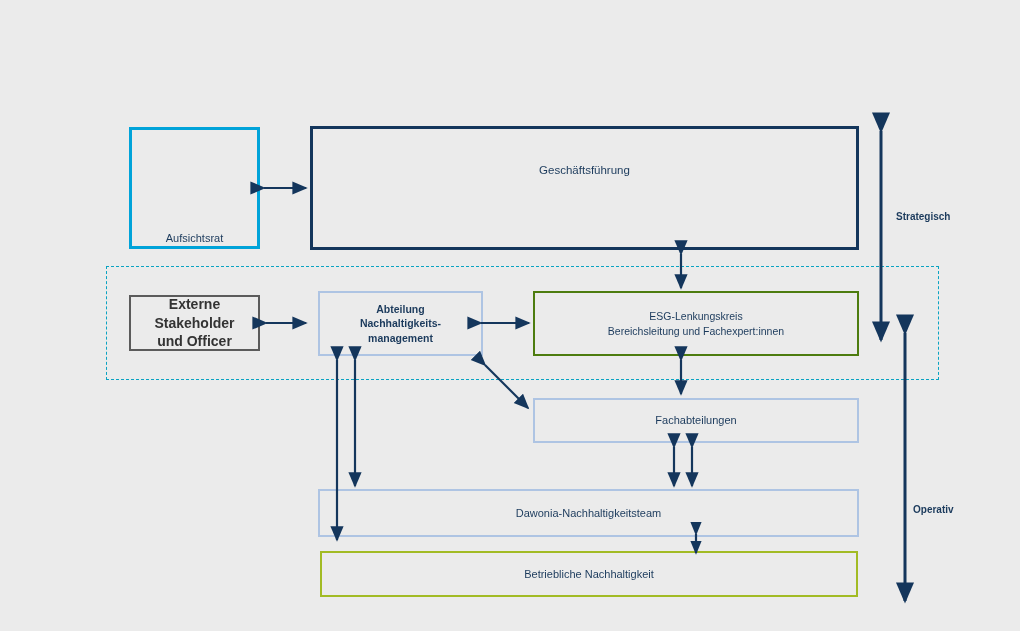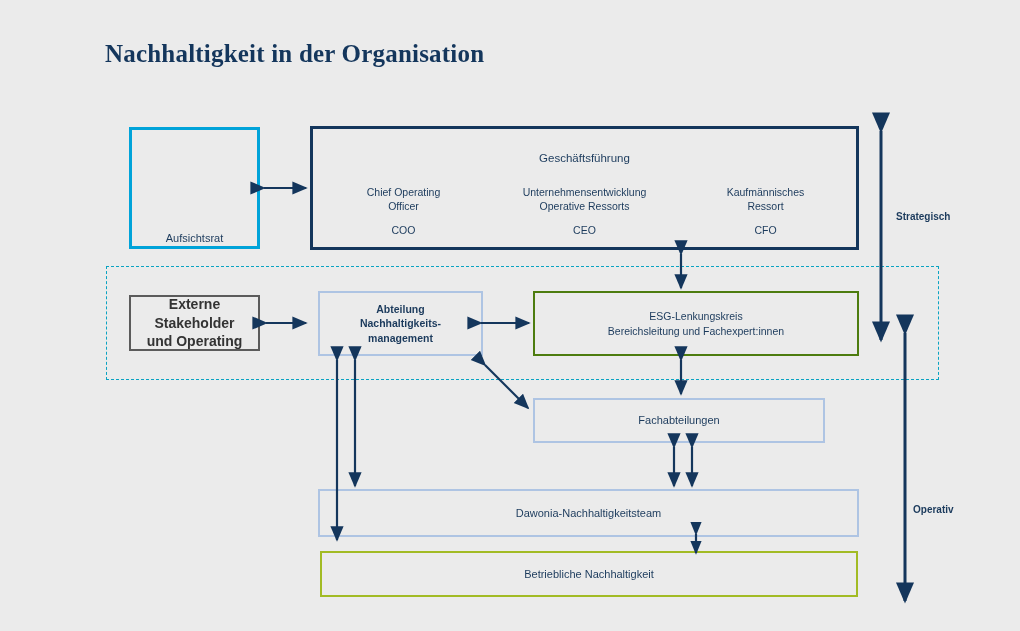--- a/index.html
+++ b/index.html
@@ -49,21 +49,21 @@
     border: 3px solid #00a3d9;
     font-size: 11px;
     justify-content: flex-end;
   }
 
   #geschaeftsfuehrung {
     left: 310px; top: 126px; width: 549px; height: 124px;
     border: 3px solid #14365c;
     align-items: stretch;
     justify-content: flex-start;
-    padding-top: 22px;
+    padding-top: 34px;
   }
   #geschaeftsfuehrung .gf-title {
     font-size: 11.5px;
     margin-bottom: 18px;
     text-align: center;
   }
   .gf-cols {
     display: flex;
     flex-direction: row;
     justify-content: space-around;
@@ -108,21 +108,21 @@
   }
 
   #esg {
     left: 533px; top: 291px; width: 326px; height: 65px;
     border: 2px solid #4d7c0f;
     font-size: 10.5px;
   }
   #esg .l1 { font-weight: normal; }
 
   #fach {
-    left: 533px; top: 398px; width: 292px; height: 45px;
+    left: 533px; top: 398px; width: 326px; height: 45px;
     border: 2px solid #aec4e3;
     font-size: 11px;
   }
 
   #dawonia {
     left: 318px; top: 489px; width: 541px; height: 48px;
     border: 2px solid #aec4e3;
     font-size: 11px;
   }
 
@@ -148,52 +148,34 @@
     width: 1020px;
     height: 631px;
     pointer-events: none;
   }
 </style>
 </head>
 <body>
 
 <div id="root">
 
-  <div class="title">Nachhaltigkeit in der Organisation</div>
 
   <div id="strategic-band"></div>
 
   <div class="box" id="aufsichtsrat">
     <div>Aufsichtsrat</div>
   </div>
 
   <div class="box" id="geschaeftsfuehrung">
     <div class="gf-title">Geschäftsführung</div>
-    <div class="gf-cols">
-      <div class="gf-col">
-        <div class="role">Chief Operating</div>
-        <div class="role">Officer</div>
-        <div class="abbr">COO</div>
-      </div>
-      <div class="gf-col">
-        <div class="role">Unternehmensentwicklung</div>
-        <div class="role">Operative Ressorts</div>
-        <div class="abbr">CEO</div>
-      </div>
-      <div class="gf-col">
-        <div class="role">Kaufmännisches</div>
-        <div class="role">Ressort</div>
-        <div class="abbr">CFO</div>
-      </div>
-    </div>
   </div>
 
   <div class="box" id="externe">
     <div>Externe Stakeholder</div>
-    <div>und Operating</div>
+    <div>und Officer</div>
   </div>
 
   <div class="box" id="abteilung">
     <div>Abteilung</div>
     <div>Nachhaltigkeits-</div>
     <div>management</div>
   </div>
 
   <div class="box" id="esg">
     <div class="l1">ESG-Lenkungskreis</div>

